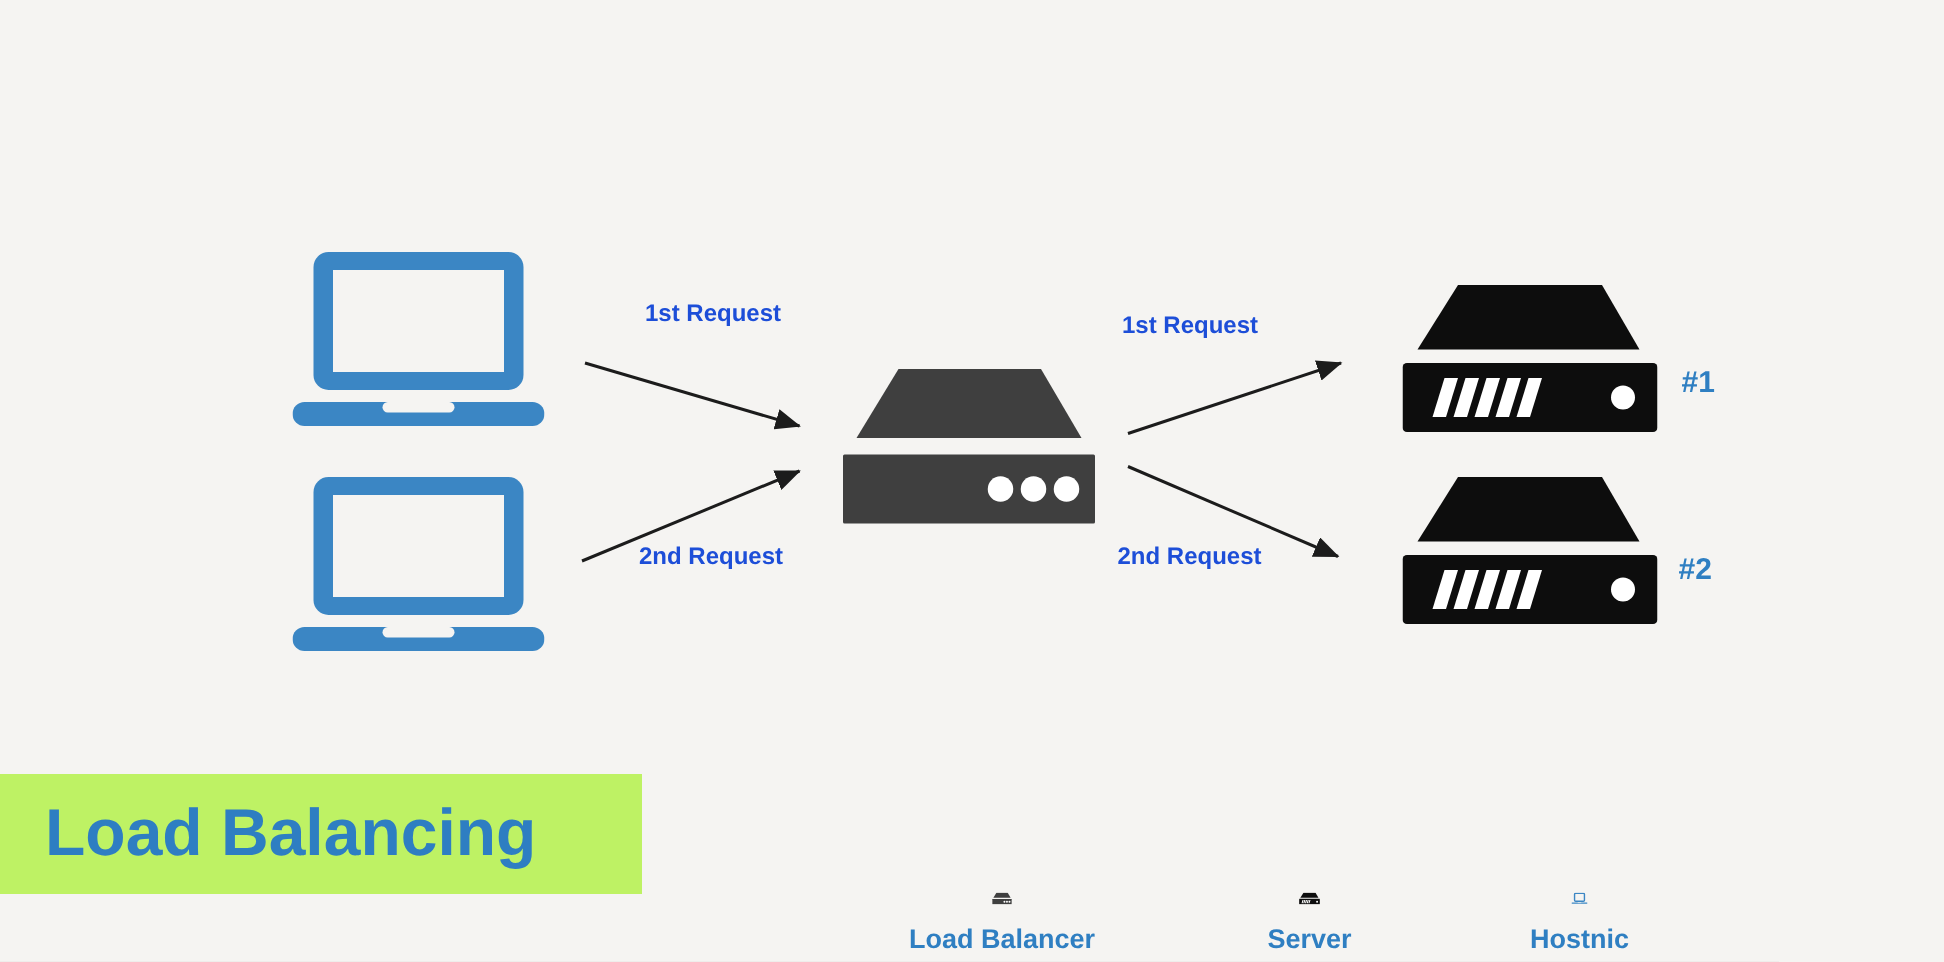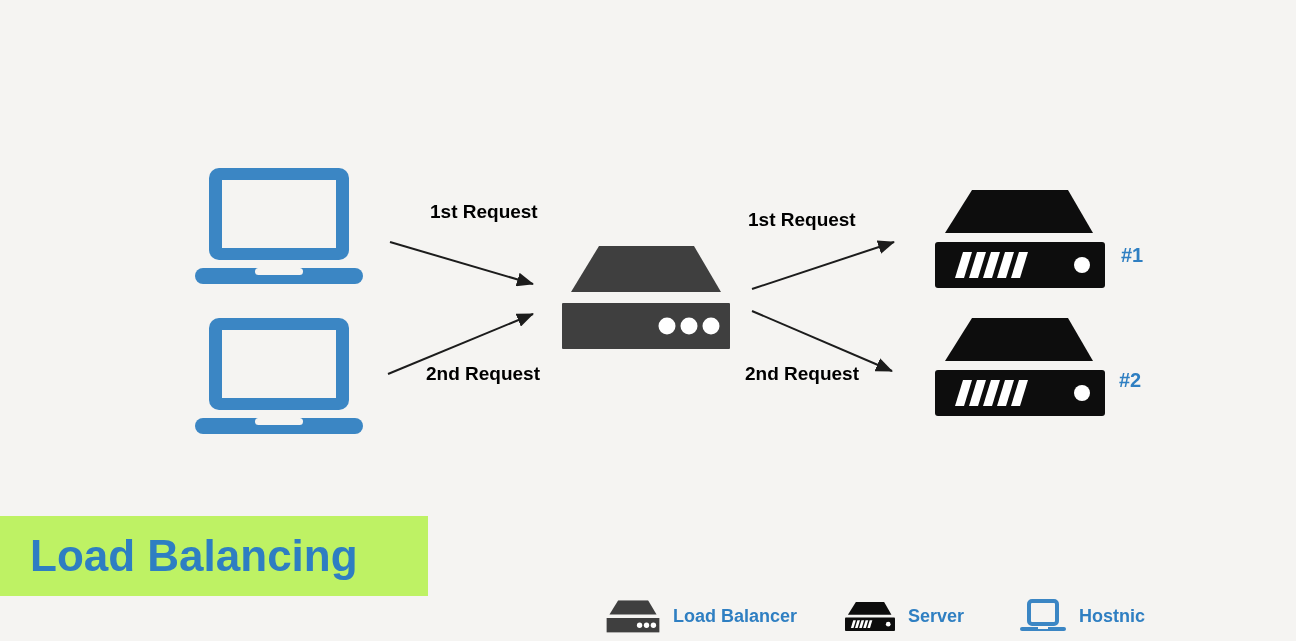--- a/index.html
+++ b/index.html
@@ -18,38 +18,38 @@
   .logo-subtitle { left:146px; top:39px; font-size:12px; color:#a3a3a3; letter-spacing:1.4px; }
 
   
   .laptop-1 { left:195px; top:168px; width:168px; height:116px; }
   .laptop-2 { left:195px; top:318px; width:168px; height:116px; }
   .load-balancer { left:560px; top:246px; width:172px; height:104px; }
   .server-1 { left:935px; top:190px; width:170px; height:98px; }
   .server-2 { left:935px; top:318px; width:170px; height:98px; }
 
   
-  .req-label { font-size:19px; font-weight:bold; color:#000000; white-space:nowrap; }
+  .req-label { font-size:16px; font-weight:bold; color:#1d4ed8; white-space:nowrap; }
   .lbl-left-top { left:430px; top:201px; }
   .lbl-left-bottom { left:426px; top:363px; }
   .lbl-right-top { left:748px; top:209px; }
   .lbl-right-bottom { left:745px; top:363px; }
   .srv-label { font-size:20px; font-weight:bold; color:#2f7fc2; }
   .lbl-srv-1 { left:1121px; top:244px; }
   .lbl-srv-2 { left:1119px; top:369px; }
 
   
   .arrows { left:0; top:0; width:1296px; height:641px; pointer-events:none; }
 
   
   .title-panel { left:0; top:516px; width:428px; height:80px; background:#bef264; display:flex; align-items:center; padding-left:30px; }
   .page-title { font-size:44px; font-weight:bold; color:#2e7ec2; white-space:nowrap; }
 
   
-  .legend-item { top:595px; height:42px; display:flex; align-items:center; gap:13px; }
+  .legend-item { top:595px; height:42px; display:flex; align-items:center; gap:13px;flex-direction:column; }
   .legend-item .legend-label { font-size:18px; font-weight:bold; color:#2f7fc2; white-space:nowrap; }
   .legend-lb { left:606px; }
   .legend-srv { left:845px; }
   .legend-client { left:1020px; }
 
   .hidden-defs { position:absolute; width:0; height:0; overflow:hidden; }
 </style>
 </head>
 <body>
 

